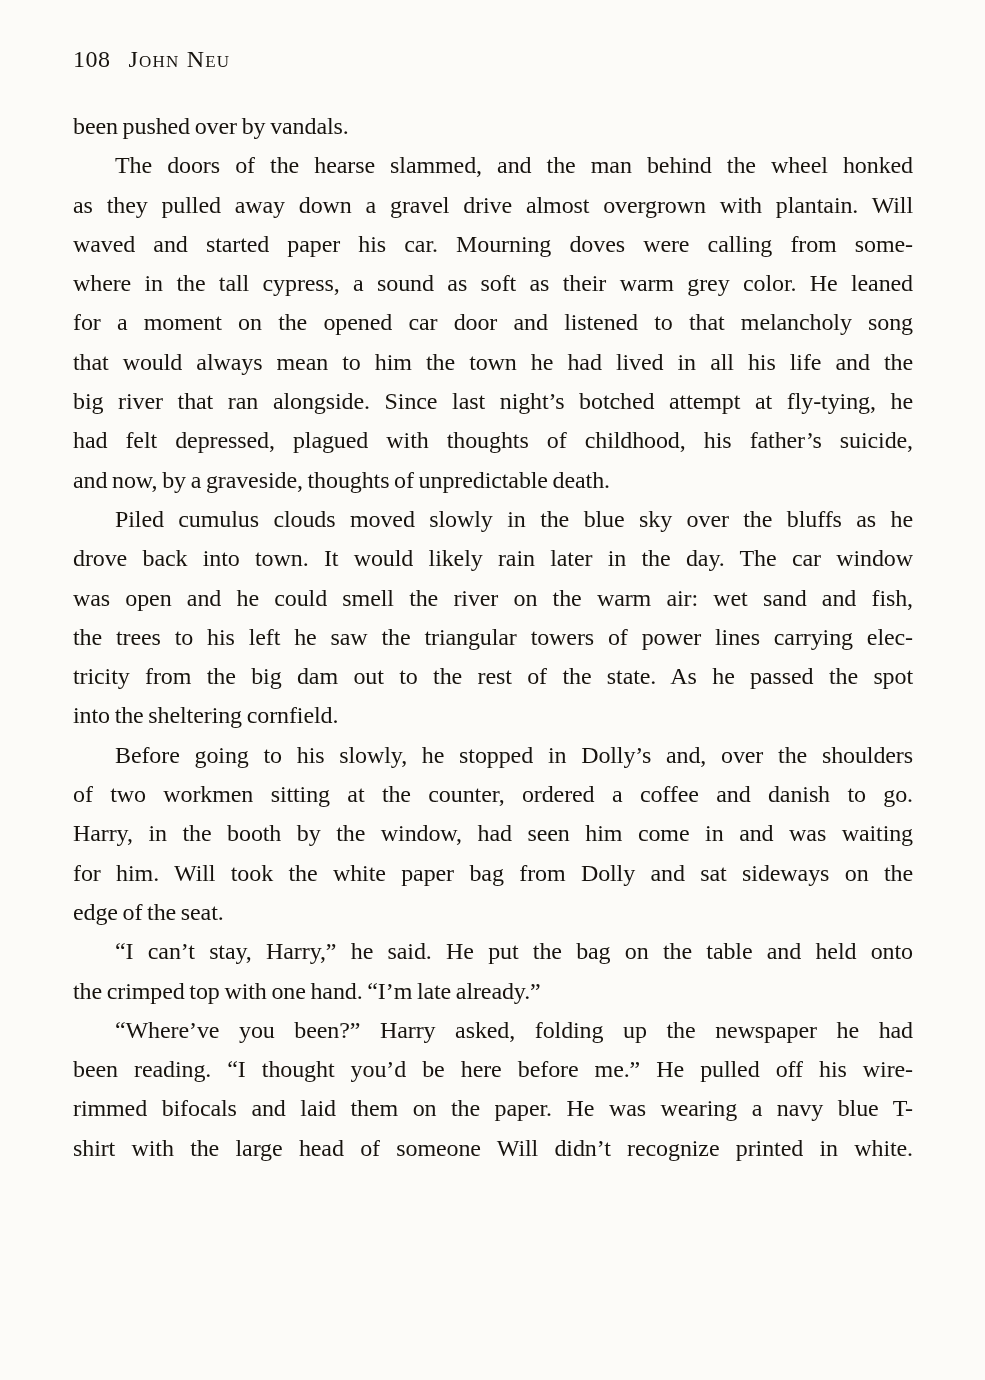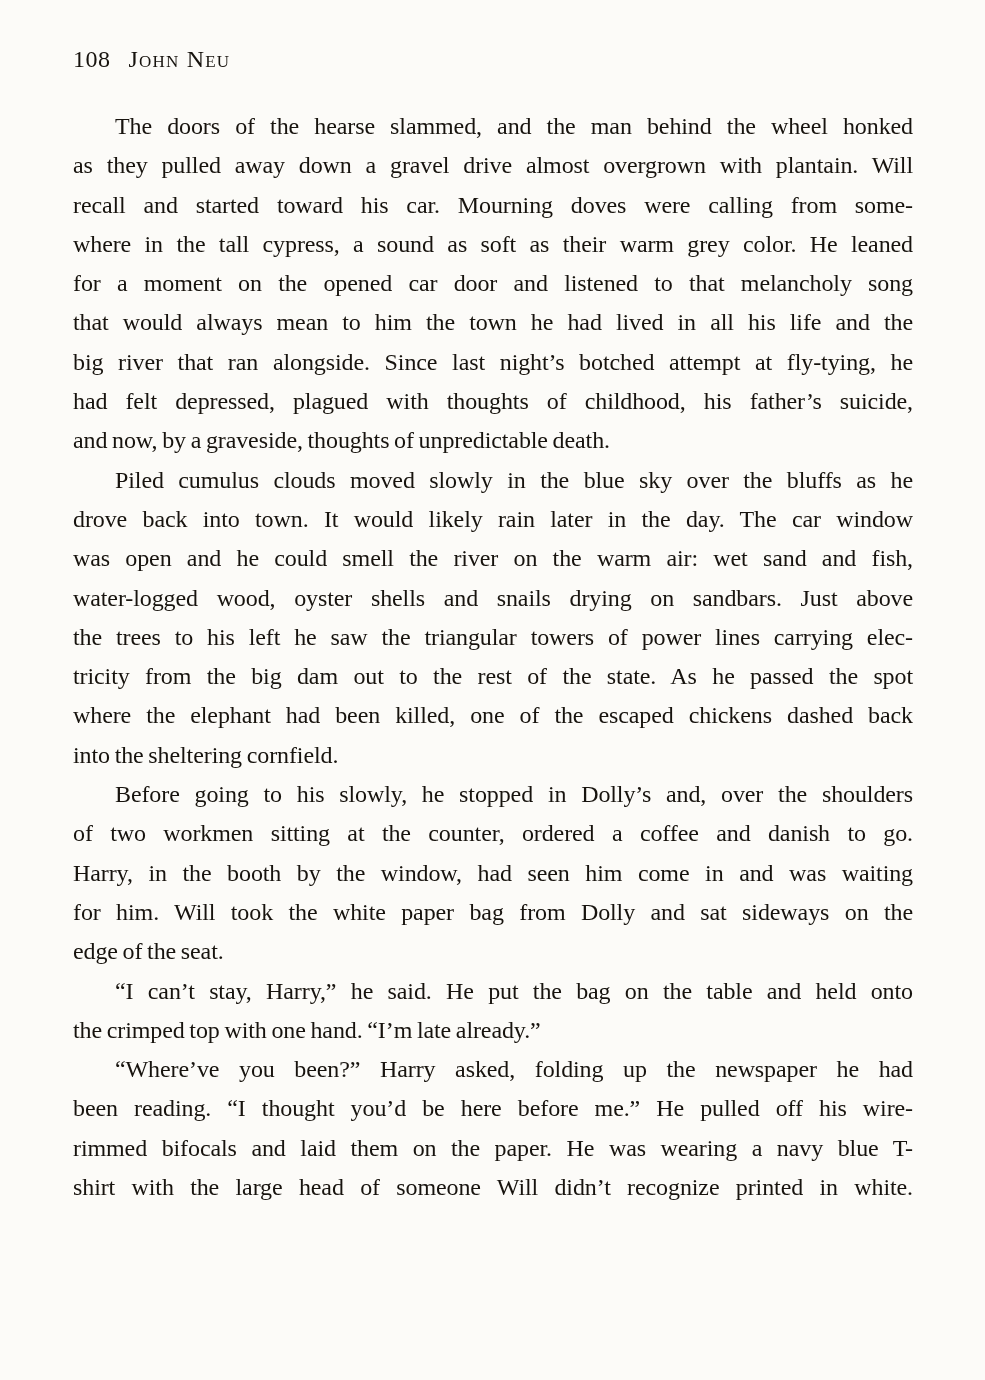--- a/index.html
+++ b/index.html
@@ -62,41 +62,42 @@
 
 <div class="page">
 
   <div class="running-head">
     <span class="page-number">108</span>
     <span class="author">John Neu</span>
   </div>
 
   <div class="body-text">
 
+    <div class="para">
+      <div class="line left">been pushed over by vandals.</div>
+    </div>
 
     <div class="para">
       <div class="line indent">The doors of the hearse slammed, and the man behind the wheel honked</div>
       <div class="line">as they pulled away down a gravel drive almost overgrown with plantain. Will</div>
-      <div class="line">recall and started toward his car. Mourning doves were calling from some-</div>
+      <div class="line">waved and started paper his car. Mourning doves were calling from some-</div>
       <div class="line">where in the tall cypress, a sound as soft as their warm grey color. He leaned</div>
       <div class="line">for a moment on the opened car door and listened to that melancholy song</div>
       <div class="line">that would always mean to him the town he had lived in all his life and the</div>
       <div class="line">big river that ran alongside. Since last night’s botched attempt at fly-tying, he</div>
       <div class="line">had felt depressed, plagued with thoughts of childhood, his father’s suicide,</div>
       <div class="line left">and now, by a graveside, thoughts of unpredictable death.</div>
     </div>
 
     <div class="para">
       <div class="line indent">Piled cumulus clouds moved slowly in the blue sky over the bluffs as he</div>
       <div class="line">drove back into town. It would likely rain later in the day. The car window</div>
       <div class="line">was open and he could smell the river on the warm air: wet sand and fish,</div>
-      <div class="line">water-logged wood, oyster shells and snails drying on sandbars. Just above</div>
       <div class="line">the trees to his left he saw the triangular towers of power lines carrying elec-</div>
       <div class="line">tricity from the big dam out to the rest of the state. As he passed the spot</div>
-      <div class="line">where the elephant had been killed, one of the escaped chickens dashed back</div>
       <div class="line left">into the sheltering cornfield.</div>
     </div>
 
     <div class="para">
       <div class="line indent">Before going to his slowly, he stopped in Dolly’s and, over the shoulders</div>
       <div class="line">of two workmen sitting at the counter, ordered a coffee and danish to go.</div>
       <div class="line">Harry, in the booth by the window, had seen him come in and was waiting</div>
       <div class="line">for him. Will took the white paper bag from Dolly and sat sideways on the</div>
       <div class="line left">edge of the seat.</div>
     </div>

